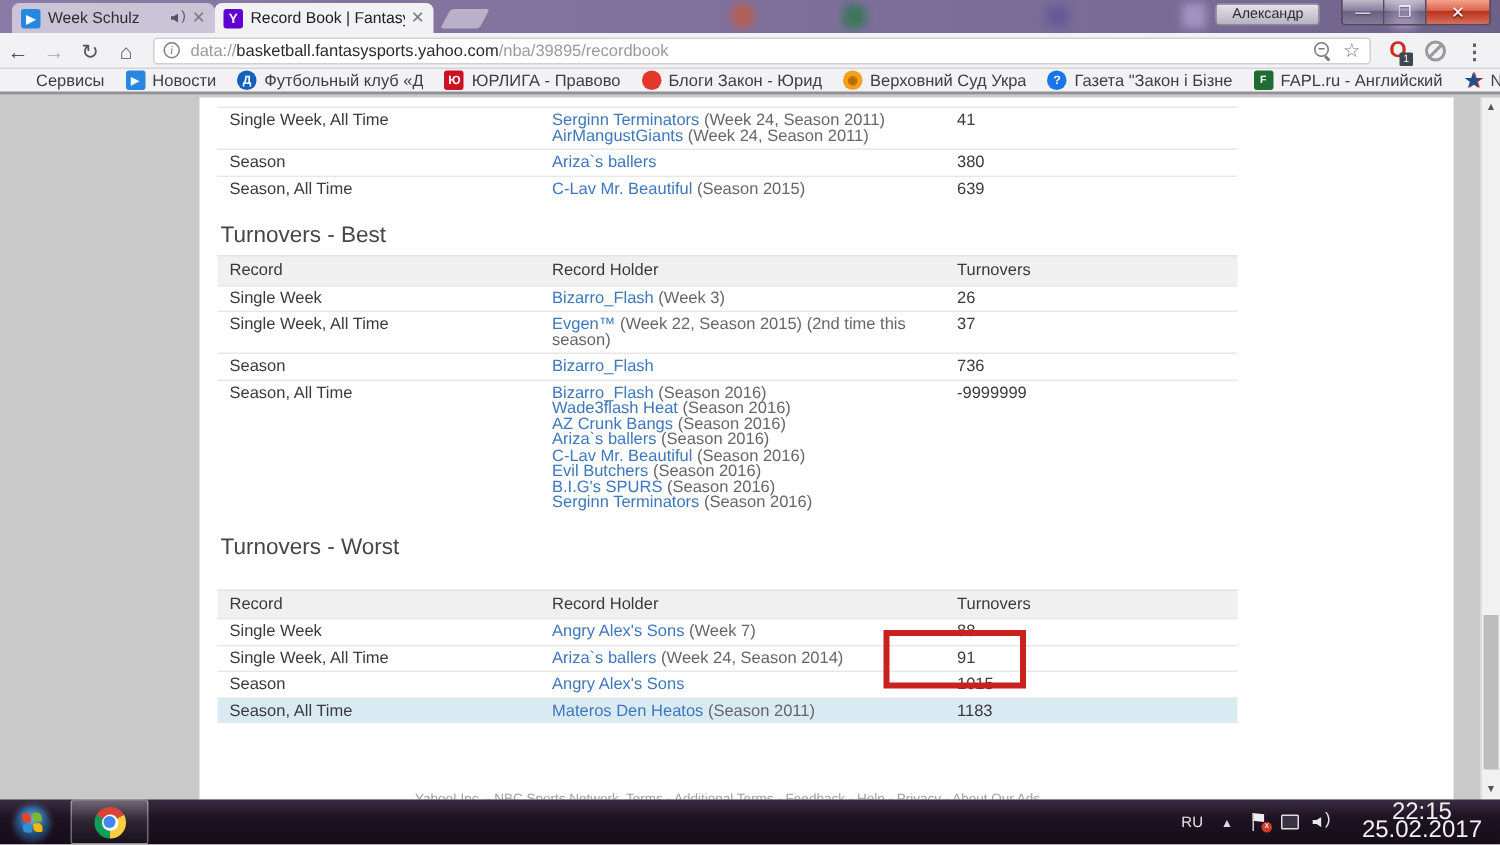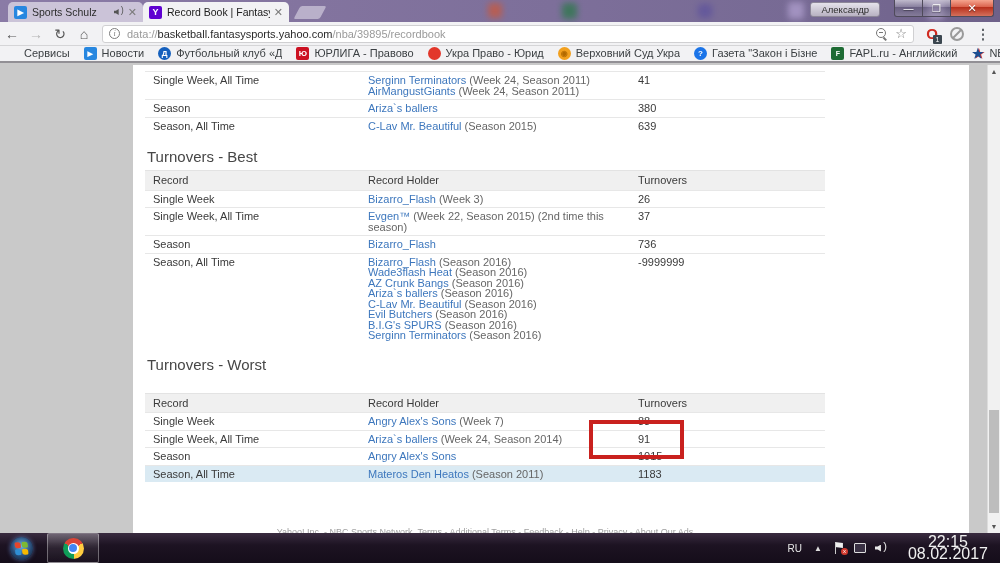--- a/index.html
+++ b/index.html
@@ -58,21 +58,21 @@
   .ext-o { position:relative; width:18px; margin:0 3px; color:#d02a20; font-weight:bold; font-size:15px; text-align:center; line-height:1; }
   .ext-o .badge { position:absolute; right:-1px; bottom:-3px; background:#3c4750; color:#fff; font-size:7px; font-weight:normal;
     width:9px; height:9px; display:flex; align-items:center; justify-content:center; border-radius:1px; }
   .ext-block { width:14px; height:14px; border:2px solid #9a9a9a; border-radius:50%; position:relative; margin:0 6px; }
   .ext-block::before { content:""; position:absolute; left:-1px; top:4px; width:12px; height:2px; background:#9a9a9a; transform:rotate(-45deg); }
   .menu-dots { color:#5f6368; font-size:14px; margin:0 6px; font-weight:bold; }
 
   
   .bookmarks { position:absolute; top:46px; left:0; right:0; height:17px; background:#f2f2f4; display:flex; align-items:center;
     font-size:11px; color:#3c4043; border-bottom:2px solid #929095; padding-left:6px; }
-  .bm { display:flex; margin-right:14px; white-space:nowrap; }
+  .bm { display:flex; align-items:center; margin-right:14px; white-space:nowrap; }
   .bm-label { margin-left:5px; max-width:108px; overflow:hidden; }
   .bmi { width:13px; height:13px; border-radius:50%; color:#fff; font-size:8px; font-weight:bold; display:flex; align-items:center; justify-content:center; flex:0 0 13px; }
   .i-apps { border-radius:1px; background:transparent; display:grid; grid-template-columns:repeat(3,3px); grid-template-rows:repeat(3,3px); gap:1px; }
   .i-apps span { background:#e8762d; border-radius:1px; }
   .i-play { border-radius:2px; background:#2787e0; font-size:7px; }
   .i-dyn { background:#1560bd; }
   .i-yur { border-radius:2px; background:#cc1122; }
   .i-blog { background:#e2372b; }
   .i-sud { background:#f2a01e; color:#b36a00; }
   .i-gaz { background:#1b74e8; }
@@ -143,21 +143,21 @@
   <div class="titlebar">
     <div class="blob" style="left:488px;top:3px;width:14px;height:15px;background:#d4552f;"></div>
     <div class="blob" style="left:562px;top:3px;width:15px;height:16px;background:#1f7a3d;"></div>
     <div class="blob" style="left:698px;top:4px;width:14px;height:14px;background:#5a4f9e;"></div>
     <div class="blob" style="left:788px;top:2px;width:16px;height:17px;background:#b9a8d8;"></div>
     <div class="blob" style="left:928px;top:2px;width:16px;height:17px;background:#c3b3e0;"></div>
 
     <div class="tabs">
       <div class="tab inactive">
         <span class="favicon fav-play">▶</span>
-        <span class="tab-title">Sports Schulz</span>
+        <span class="tab-title">Week Schulz</span>
         <span class="speaker"></span>
         <span class="tab-x">✕</span>
       </div>
       <div class="tab active">
         <span class="favicon fav-yahoo">Y</span>
         <span class="tab-title">Record Book | Fantasy B</span>
         <span class="tab-x">✕</span>
       </div>
       <div class="newtab"></div>
     </div>
@@ -213,21 +213,21 @@
       <div class="bm">
         <span class="bmi i-dyn">Д</span>
         <span class="bm-label">Футбольный клуб «Д</span>
       </div>
       <div class="bm">
         <span class="bmi i-yur">Ю</span>
         <span class="bm-label">ЮРЛИГА - Правово</span>
       </div>
       <div class="bm">
         <span class="bmi i-blog"></span>
-        <span class="bm-label">Укра Право - Юрид</span>
+        <span class="bm-label">Блоги Закон - Юрид</span>
       </div>
       <div class="bm">
         <span class="bmi i-sud">◉</span>
         <span class="bm-label">Верховний Суд Укра</span>
       </div>
       <div class="bm">
         <span class="bmi i-gaz">?</span>
         <span class="bm-label">Газета "Закон і Бізне</span>
       </div>
       <div class="bm">
@@ -376,18 +376,18 @@
     <div class="tray">
       <span class="tray-lang">RU</span>
       <span class="tray-up">▲</span>
       <span class="tray-ico flag-ico">
           <span class="redx">x</span>
         </span>
       <span class="tray-ico mon-ico"></span>
       <span class="tray-ico spk-ico"></span>
       <div class="clock">
         <div>22:15</div>
-        <div>08.02.2017</div>
+        <div>25.02.2017</div>
       </div>
     </div>
   </div>
 
 </div>
 
 </body></html>

